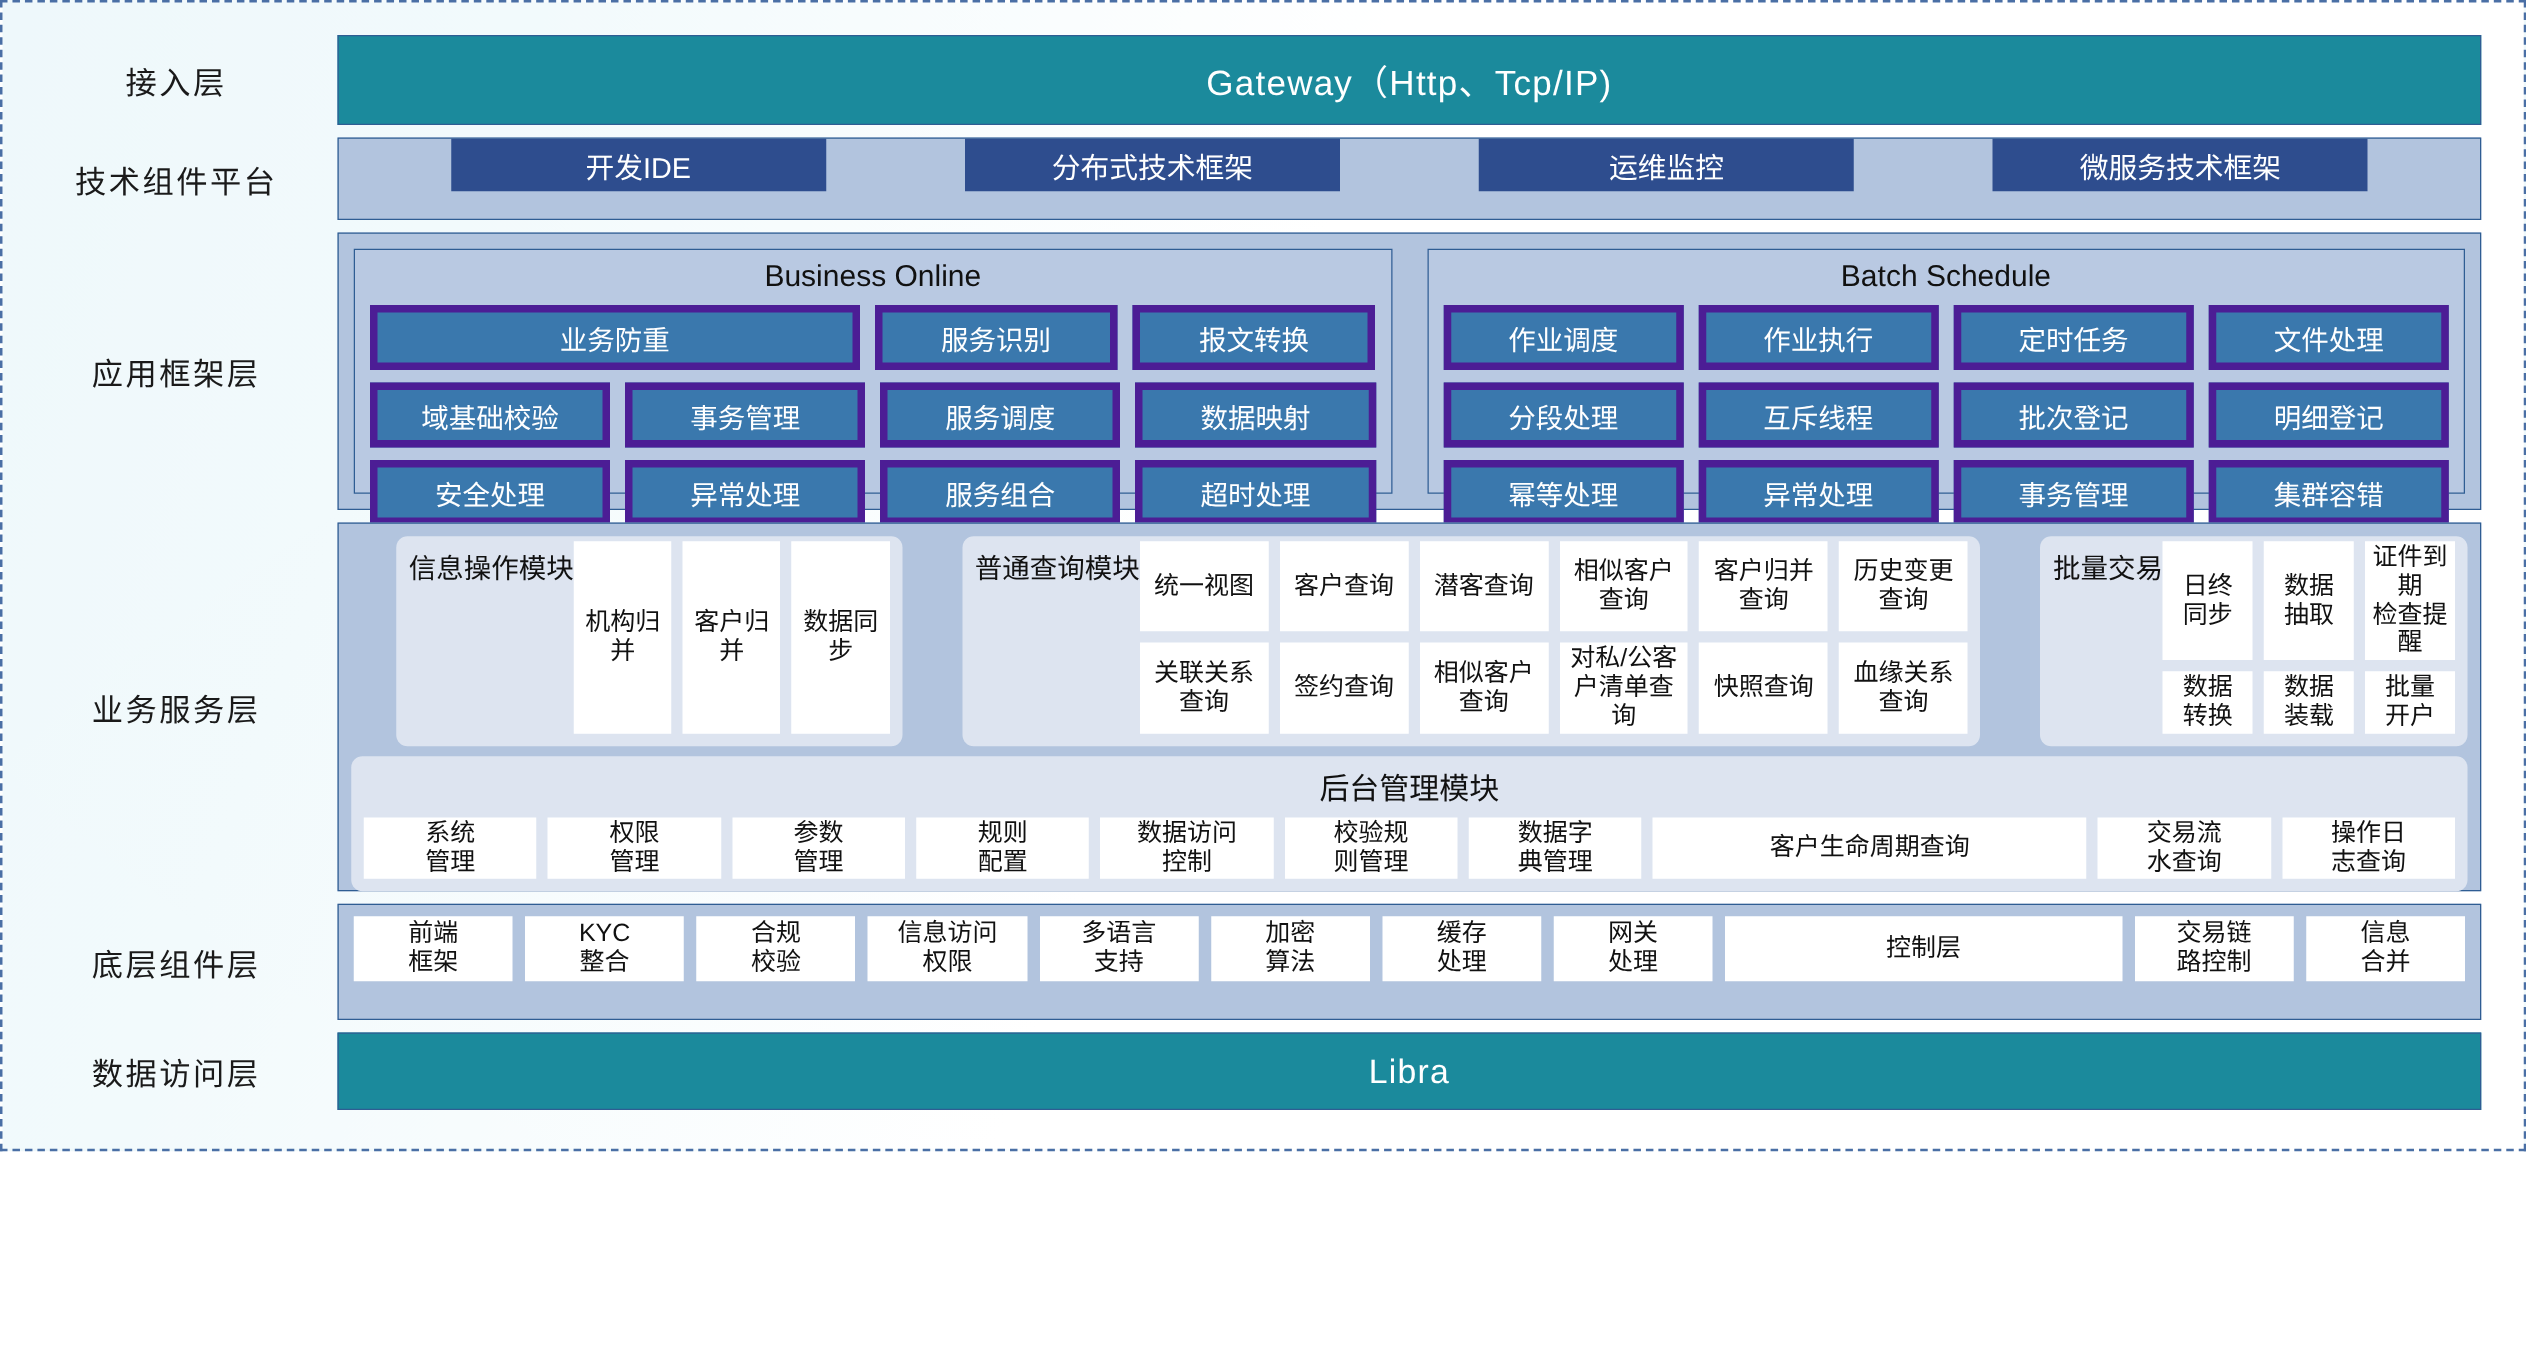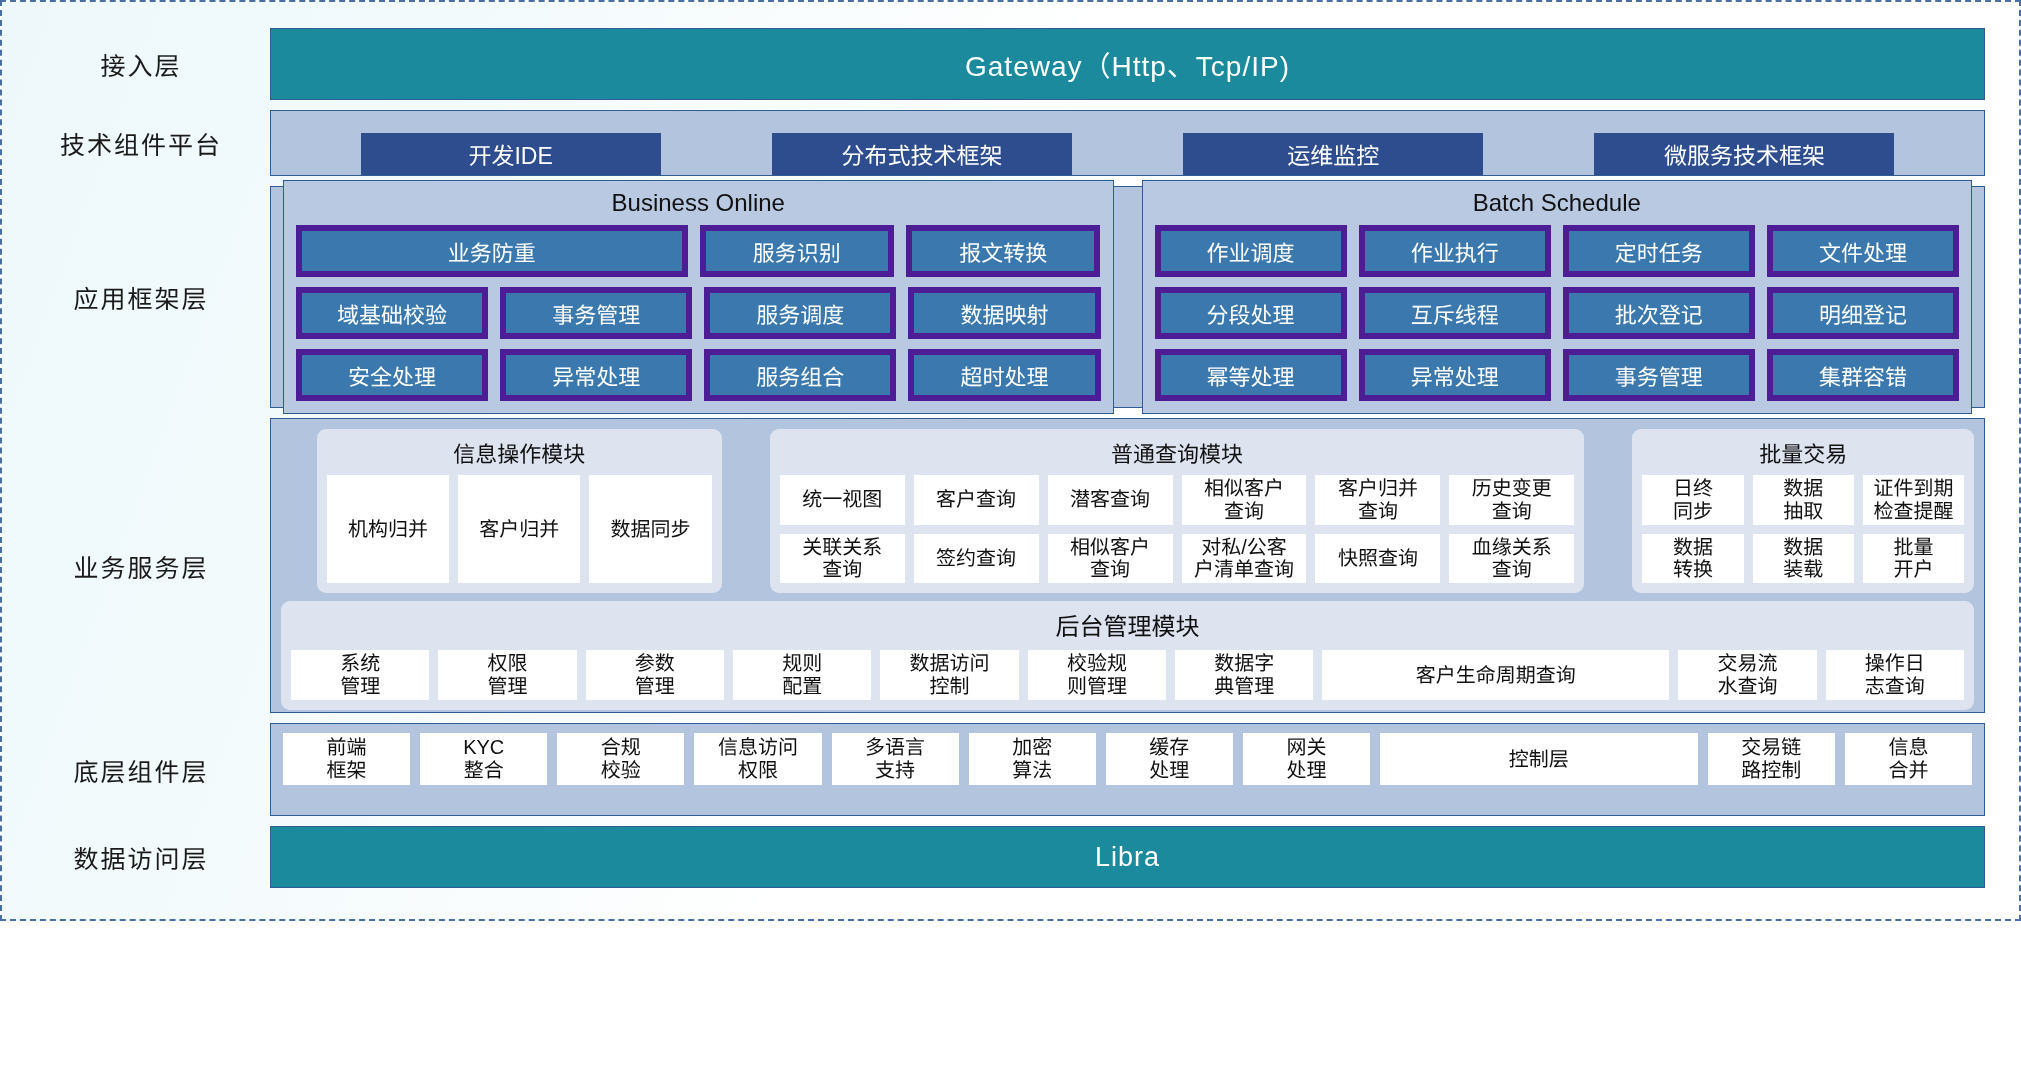--- a/index.html
+++ b/index.html
@@ -30,33 +30,33 @@
   
   .teal-bar{
     background:#1b8a9c;border:1px solid #2f5d93;
     display:flex;align-items:center;justify-content:center;
     color:#ffffff;font-size:28px;letter-spacing:1px;
   }
   .teal-bar.small{font-size:27px;}
   
   .tech-row{
     background:#b2c4de;border:1px solid #2f5d93;
-    display:flex;align-items:flex-end;justify-content:space-around;
+    display:flex;align-items:flex-start;justify-content:space-around;
     padding:0 34px;box-sizing:border-box;
   }
   .tech-chip{
     background:#2e4d8e;color:#fff;font-size:23px;
     height:42px;min-width:300px;flex:0 0 auto;
     display:flex;align-items:center;justify-content:center;
     margin:0 14px;
   }
   
   .app-layer{
     background:#b2c4de;border:1px solid #2f5d93;
-    display:flex;gap:28px;padding:12px;box-sizing:border-box;align-items:center;
+    display:flex;gap:28px;padding:12px;box-sizing:border-box;
   }
   .app-panel{
     flex:1;border:1px solid #2f5d93;background:#b9c9e2;
     display:flex;flex-direction:column;padding:6px 12px 12px;box-sizing:border-box;
   }
   .panel-title{
     text-align:center;font-size:24px;color:#111;margin:2px 0 8px;
   }
   .chip-grid{display:flex;flex-direction:column;gap:10px;flex:1;}
   .chip-row{display:flex;gap:12px;flex:1;}
@@ -67,21 +67,21 @@
   }
   .chip.span2{flex:2.08;}
   
   .svc-layer{
     background:#b2c4de;border:1px solid #2f5d93;
     display:flex;flex-direction:column;gap:8px;padding:10px;box-sizing:border-box;
   }
   .svc-top{display:flex;gap:12px;flex:1;}
   .svc-panel{
     background:#dde4f0;border-radius:9px;
-    display:flex;flex-direction:column;padding:4px 10px 10px;box-sizing:border-box;margin-left:36px;
+    display:flex;flex-direction:row;padding:4px 10px 10px;box-sizing:border-box;margin-left:36px;
   }
   .svc-panel .panel-title{font-size:22px;margin:3px 0 7px;}
   .wbox-grid{display:flex;flex-direction:column;gap:9px;flex:1;}
   .wbox-row{display:flex;gap:9px;flex:1;}
   .wbox{
     background:#ffffff;color:#111;font-size:20px;line-height:1.14;
     display:flex;align-items:center;justify-content:center;text-align:center;
     flex:1;min-height:36px;padding:2px 4px;box-sizing:border-box;
   }
   .wbox.wide{flex:2.6;}

